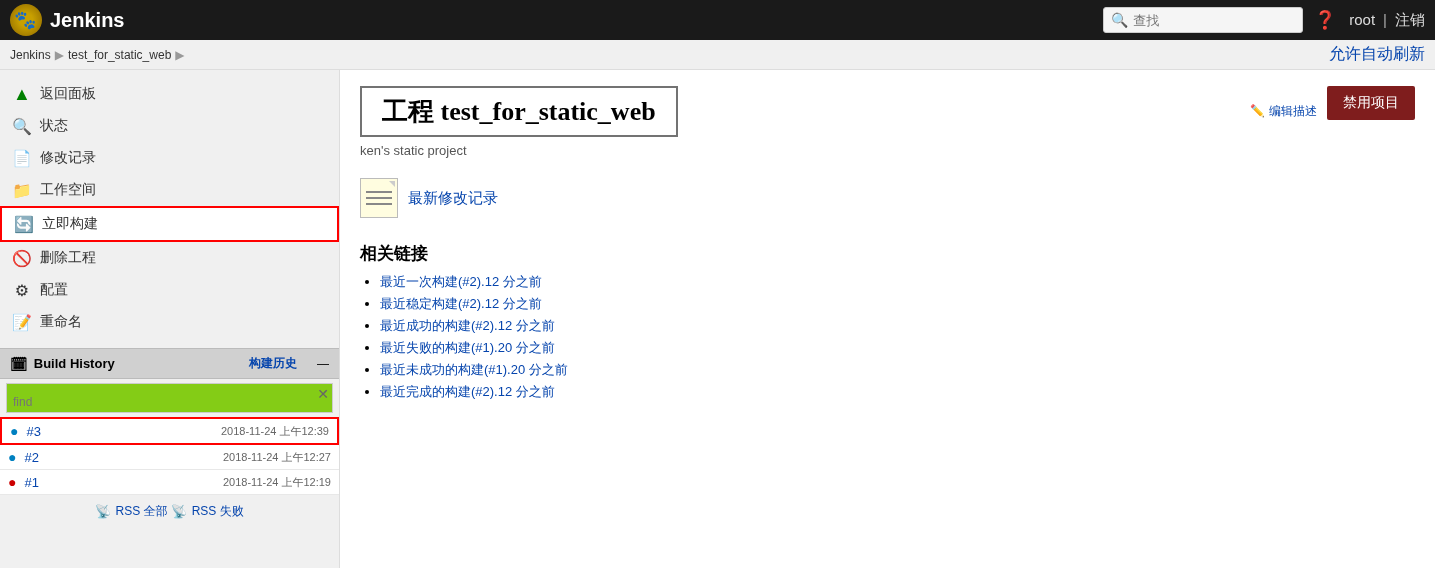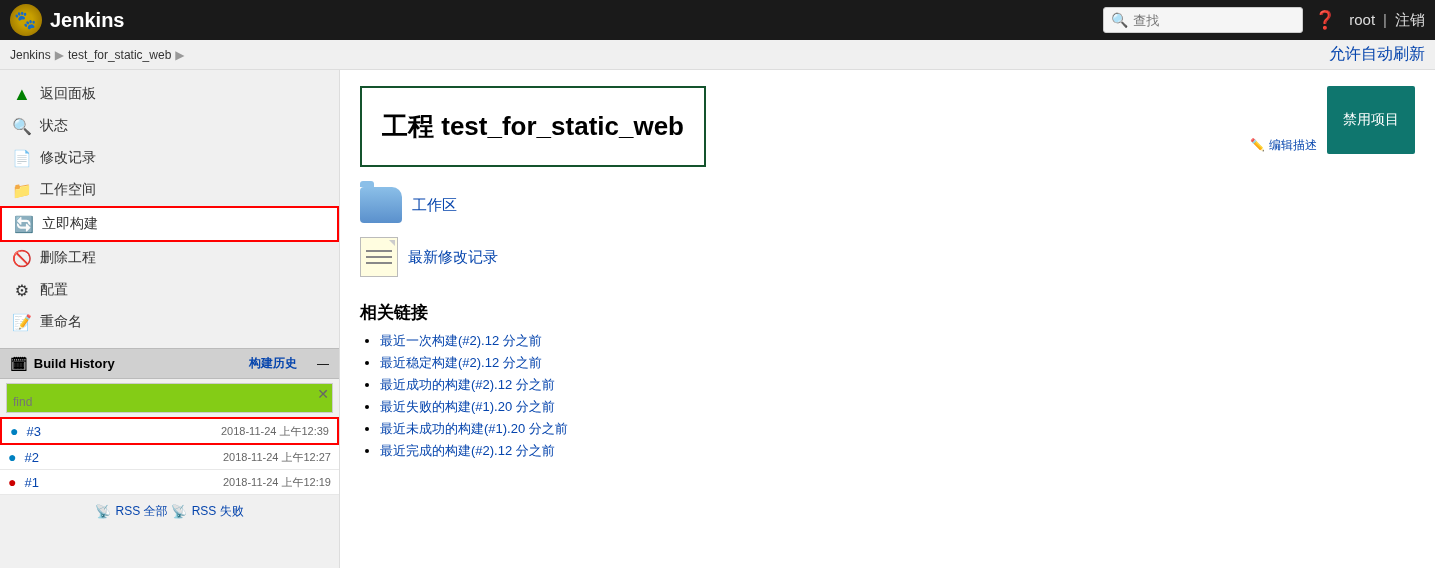--- a/index.html
+++ b/index.html
@@ -121,36 +121,37 @@
     .rss-icon { color: #f90; font-size: 13px; }
 
     
     .content {
       flex: 1;
       padding: 16px 20px;
       background: white;
     }
 
     .project-title-box {
-      border: 2px solid #14532d;
+      border: 2px solid #737373;
       display: inline-block;
-      padding: 21px 20px;
+      padding: 6px 20px;
       margin-bottom: 6px;
+      font-family: Liberation Serif, serif;
     }
     .project-title {
       font-size: 26px;
       font-weight: bold;
     }
     .project-desc { font-size: 13px; color: #555; margin-bottom: 20px; }
     .edit-desc-link { color: #0645ad; font-size: 12px; text-decoration: none; cursor: pointer; }
     .disable-btn {
-      background: #0f766e;
+      background: #7f1d1d;
       color: white;
       border: none;
-      padding: 25px 16px;
+      padding: 8px 16px;
       font-size: 14px;
       cursor: pointer;
       border-radius: 2px;
     }
 
     .section-row {
       display: flex; align-items: center; gap: 10px; margin: 14px 0;
     }
 
     .section-link { color: #0645ad; text-decoration: none; font-size: 15px; }
@@ -312,28 +313,23 @@
       </a>
       <button class="disable-btn">禁用项目</button>
     </div>
 
     
     <div class="project-title-box">
       <span class="project-title">
         <span>工程 </span><strong>test_for_static_web</strong>
       </span>
     </div>
-
-    
-    <div class="section-row">
-      <div style="width:42px;height:36px;background:linear-gradient(to bottom,#8bbfe8,#5a90cc);border-radius:4px 10px 4px 4px;position:relative;">
-        <div style="position:absolute;top:-6px;left:0;width:14px;height:6px;background:#8bbfe8;border-radius:3px 3px 0 0;"></div>
-      </div>
-      <a class="section-link" href="#">工作区</a>
-    </div>
+    <div class="project-desc">ken's static project</div>
+
+    
 
     
     <div class="section-row">
       <div style="width:38px;height:40px;background:#fffde0;border:1px solid #bbb;position:relative;display:flex;flex-direction:column;justify-content:center;padding:4px 5px;">
         <div style="height:2px;background:#888;margin:2px 0;"></div>
         <div style="height:2px;background:#888;margin:2px 0;"></div>
         <div style="height:2px;background:#888;margin:2px 0;"></div>
         <div style="position:absolute;top:2px;right:2px;width:0;height:0;border-style:solid;border-width:0 6px 6px 0;border-color:transparent #ccc transparent transparent;"></div>
       </div>
       <a class="section-link" href="#">最新修改记录</a>

